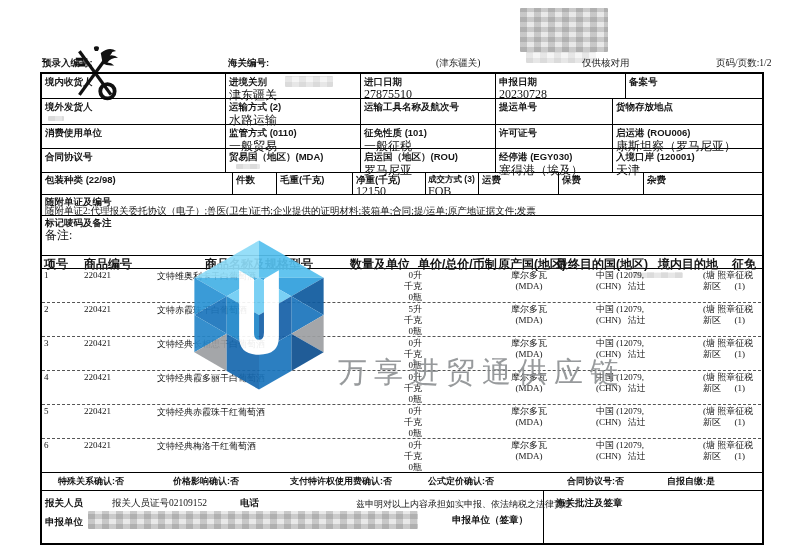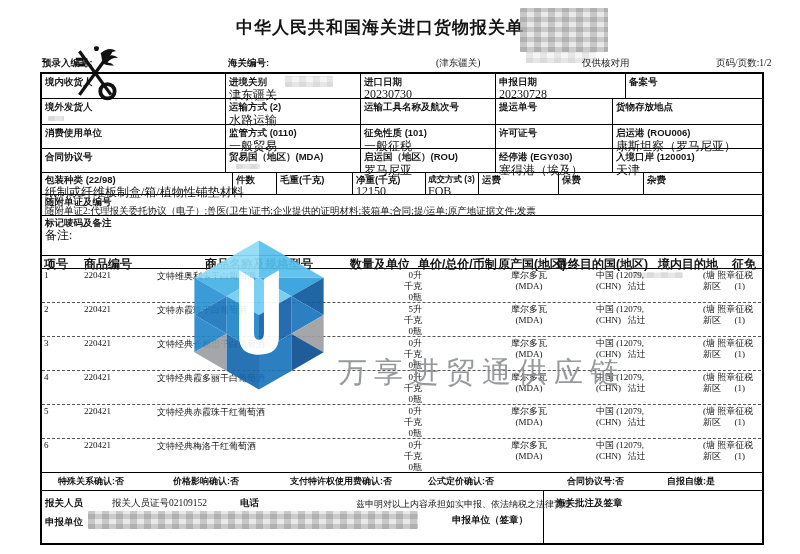--- a/index.html
+++ b/index.html
@@ -54,21 +54,20 @@
         <rect x="22.5" y="0" width="3.4" height="56" transform="rotate(-36 24 28)"></rect>
         <path d="M30 7 q9 -7 16 -2 q-7 1 -9 5 q7 -2 11 2 q-8 0 -11 5 q4 0 7 3 q-7 1 -12 -2 z"></path>
         <path d="M24 5 q-3 -5 1.5 -5 q4.5 0 1.5 5 z"></path>
         <rect x="4" y="12" width="8" height="3.2"></rect>
         <rect x="7" y="18" width="7" height="3.2"></rect>
         <circle cx="37" cy="47" r="7.5" fill="none" stroke="#111" stroke-width="4"></circle>
       </g>
     </svg>
   </div>
 
-  <div class="title">中华人民共和国海关进口货物报关单</div>
   <div class="blur" style="left:520px;top:8px;width:88px;height:44px;"></div>
   <div class="blur light" style="left:526px;top:52px;width:70px;height:11px;"></div>
 
   <div class="abs lbl meta" style="left:42px;top:57px;">预录入编号:</div>
   <div class="abs lbl meta" style="left:228px;top:57px;">海关编号:</div>
   <div class="abs val meta" style="left:436px;top:57px;">(津东疆关)</div>
   <div class="abs val meta" style="left:582px;top:57px;">仅供核对用</div>
   <div class="abs val meta" style="left:716px;top:57px;">页码/页数:1/2</div>
 
   <div class="hline thick" style="left:40px;top:72px;width:723px;"></div>
@@ -107,21 +106,21 @@
   <div class="dash" style="left:42px;top:336px;width:719px;"></div>
   <div class="dash" style="left:42px;top:370px;width:719px;"></div>
   <div class="dash" style="left:42px;top:404px;width:719px;"></div>
   <div class="dash" style="left:42px;top:438px;width:719px;"></div>
 
   <div class="abs lbl" style="left:45px;top:76px;">境内收货人</div>
   <div class="abs lbl" style="left:229px;top:76px;">进境关别</div>
   <div class="blur light" style="left:285px;top:76px;width:48px;height:11px;"></div>
   <div class="abs val" style="left:229px;top:87px;">津东疆关</div>
   <div class="abs lbl" style="left:364px;top:76px;">进口日期</div>
-  <div class="abs val" style="left:364px;top:87px;">20230730</div>
+  <div class="abs val" style="left:364px;top:87px;">27875510</div>
   <div class="abs lbl" style="left:499px;top:76px;">申报日期</div>
   <div class="abs val" style="left:499px;top:87px;">20230728</div>
   <div class="abs lbl" style="left:629px;top:76px;">备案号</div>
 
   <div class="abs lbl" style="left:45px;top:101px;">境外发货人</div>
   <div class="blur light" style="left:48px;top:116px;width:16px;height:5px;"></div>
   <div class="abs lbl" style="left:229px;top:101px;">运输方式 (2)</div>
   <div class="abs val" style="left:229px;top:112px;">水路运输</div>
   <div class="abs lbl" style="left:364px;top:101px;">运输工具名称及航次号</div>
   <div class="abs lbl" style="left:499px;top:101px;">提运单号</div>
@@ -140,21 +139,20 @@
   <div class="abs lbl" style="left:229px;top:151px;">贸易国（地区）(MDA)</div>
   <div class="blur light" style="left:236px;top:164px;width:24px;height:5px;"></div>
   <div class="abs lbl" style="left:364px;top:151px;">启运国（地区）(ROU)</div>
   <div class="abs val" style="left:364px;top:162px;text-align:right;">罗马尼亚</div>
   <div class="abs lbl" style="left:499px;top:151px;">经停港 (EGY030)</div>
   <div class="abs val" style="left:499px;top:162px;">塞得港（埃及）</div>
   <div class="abs lbl" style="left:616px;top:151px;">入境口岸 (120001)</div>
   <div class="abs val" style="left:616px;top:162px;">天津</div>
 
   <div class="abs lbl" style="left:45px;top:174px;">包装种类 (22/98)</div>
-  <div class="abs val" style="left:45px;top:184px;">纸制或纤维板制盒/箱/植物性铺垫材料</div>
   <div class="abs lbl" style="left:236px;top:174px;">件数</div>
   <div class="abs lbl" style="left:280px;top:174px;">毛重(千克)</div>
   <div class="abs lbl" style="left:356px;top:174px;">净重(千克)</div>
   <div class="abs val" style="left:356px;top:184px;">12150</div>
   <div class="abs lbl" style="left:428px;top:174px;font-size:8.5px;">成交方式 (3)</div>
   <div class="abs val" style="left:428px;top:184px;">FOB</div>
   <div class="abs lbl" style="left:482px;top:174px;">运费</div>
   <div class="abs lbl" style="left:562px;top:174px;">保费</div>
   <div class="abs lbl" style="left:647px;top:174px;">杂费</div>
 

